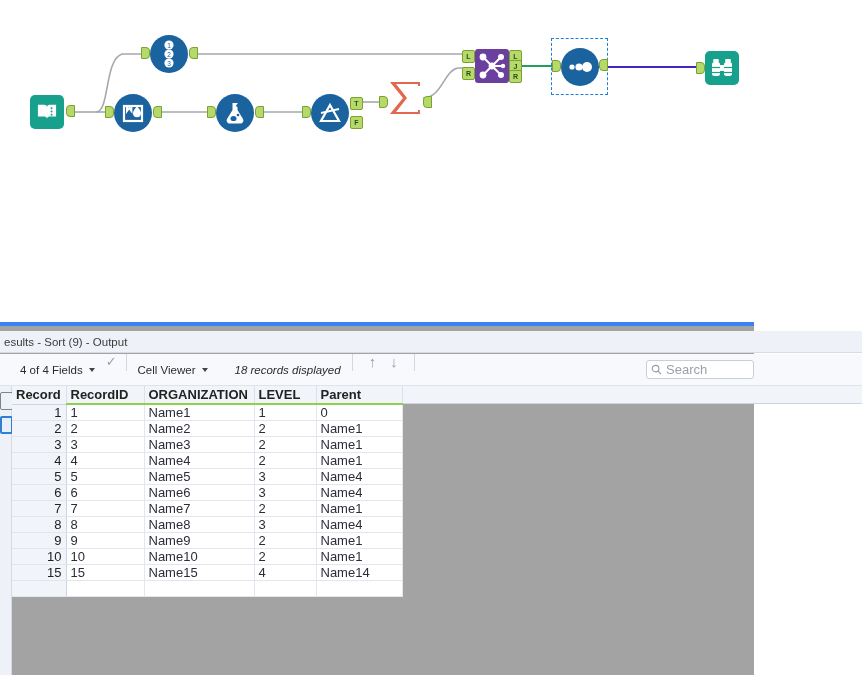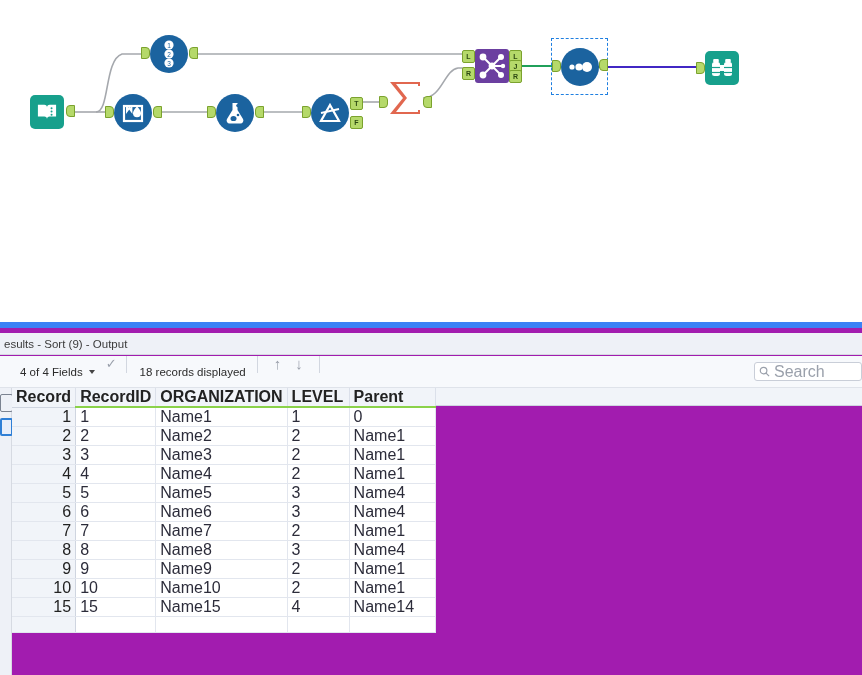--- a/index.html
+++ b/index.html
@@ -64,23 +64,23 @@
   }
   .sel-box {
     position: absolute;
     border: 1px dashed #1f7fe0;
     background: transparent;
   }
 
   
   #results {
     position: absolute; left: 0; top: 322px;
-    width: 862px; height: 353px;
-    background: #a21caf;
-    border-top: 6px solid #3b82f6;
+    width: 754px; height: 353px;
+    background: #a3a3a3;
+    border-top: 4px solid #3b82f6;
   }
   #res-title {
     position: absolute; left: 0; top: 5px;
     width: 862px; height: 22px;
     background: #eef1f7;
     color: #3b3b3b;
     font-size: 11.5px;
     padding-left: 4px;
     display: flex; align-items: center;
     border-bottom: 1px solid #d6dae2;
@@ -120,21 +120,21 @@
   #search-box {
     width: 108px; height: 19px;
     border: 1px solid #c9ced8;
     border-radius: 3px;
     background: #fff;
     display: flex; align-items: center;
     padding-left: 4px;
   }
   #search-box input {
     border: 0; outline: 0;
-    font-size: 16px; color: #8b909a;
+    font-size: 13px; color: #8b909a;
     font-family: "Liberation Sans", sans-serif;
     width: 82px; background: transparent;
     padding-left: 4px;
   }
   #search-box input::placeholder { color:#9aa0ab; }
 
   
   #rail {
     position: absolute; left: -6px; top: 28px;
     width: 18px; height: 325px;
@@ -149,21 +149,21 @@
     border:1px solid #7b8391; border-radius:2px; background:#eef1f7;
   }
   .rail-btn.sel { border:2px solid #2f7fd6; background:#e8eefa; }
 
   
   #grid {
     position: absolute; left: 12px; top: 60px;
     width: 850px; height: 293px;
     overflow: hidden;
   }
-  table { border-collapse: collapse; font-size: 16px; }
+  table { border-collapse: collapse; font-size: 13px; }
   thead th {
     background: #f1f4f9;
     font-weight: bold;
     color: #222;
     text-align: left;
     height: 18px;
     padding: 0 4px;
     border-right: 1px solid #dbe0ea;
     border-bottom: 2px solid #8bd24a;
     white-space: nowrap;
@@ -371,21 +371,25 @@
     </div>
 
     <div id="toolbar">
       <div style="width:18px"></div>
       <div class="tb-item">
         <span>4 of 4 Fields</span>
         <span class="caret"></span>
       </div>
       <span class="check">✓</span>
       <div class="tb-divider"></div>
-      <div class="tb-item" style="margin-left:2px;">
+      <div class="tb-item">
+        <span>Cell Viewer</span>
+        <span class="caret"></span>
+      </div>
+      <div class="tb-item" style="margin-left:18px;font-style:italic;">
         <span>18 records displayed</span>
       </div>
       <div class="tb-divider"></div>
       <span class="tb-arrow">↑</span>
       <span class="tb-arrow">↓</span>
       <div class="tb-divider"></div>
     </div>
 
     <div id="search-wrap">
       <div id="search-box">

